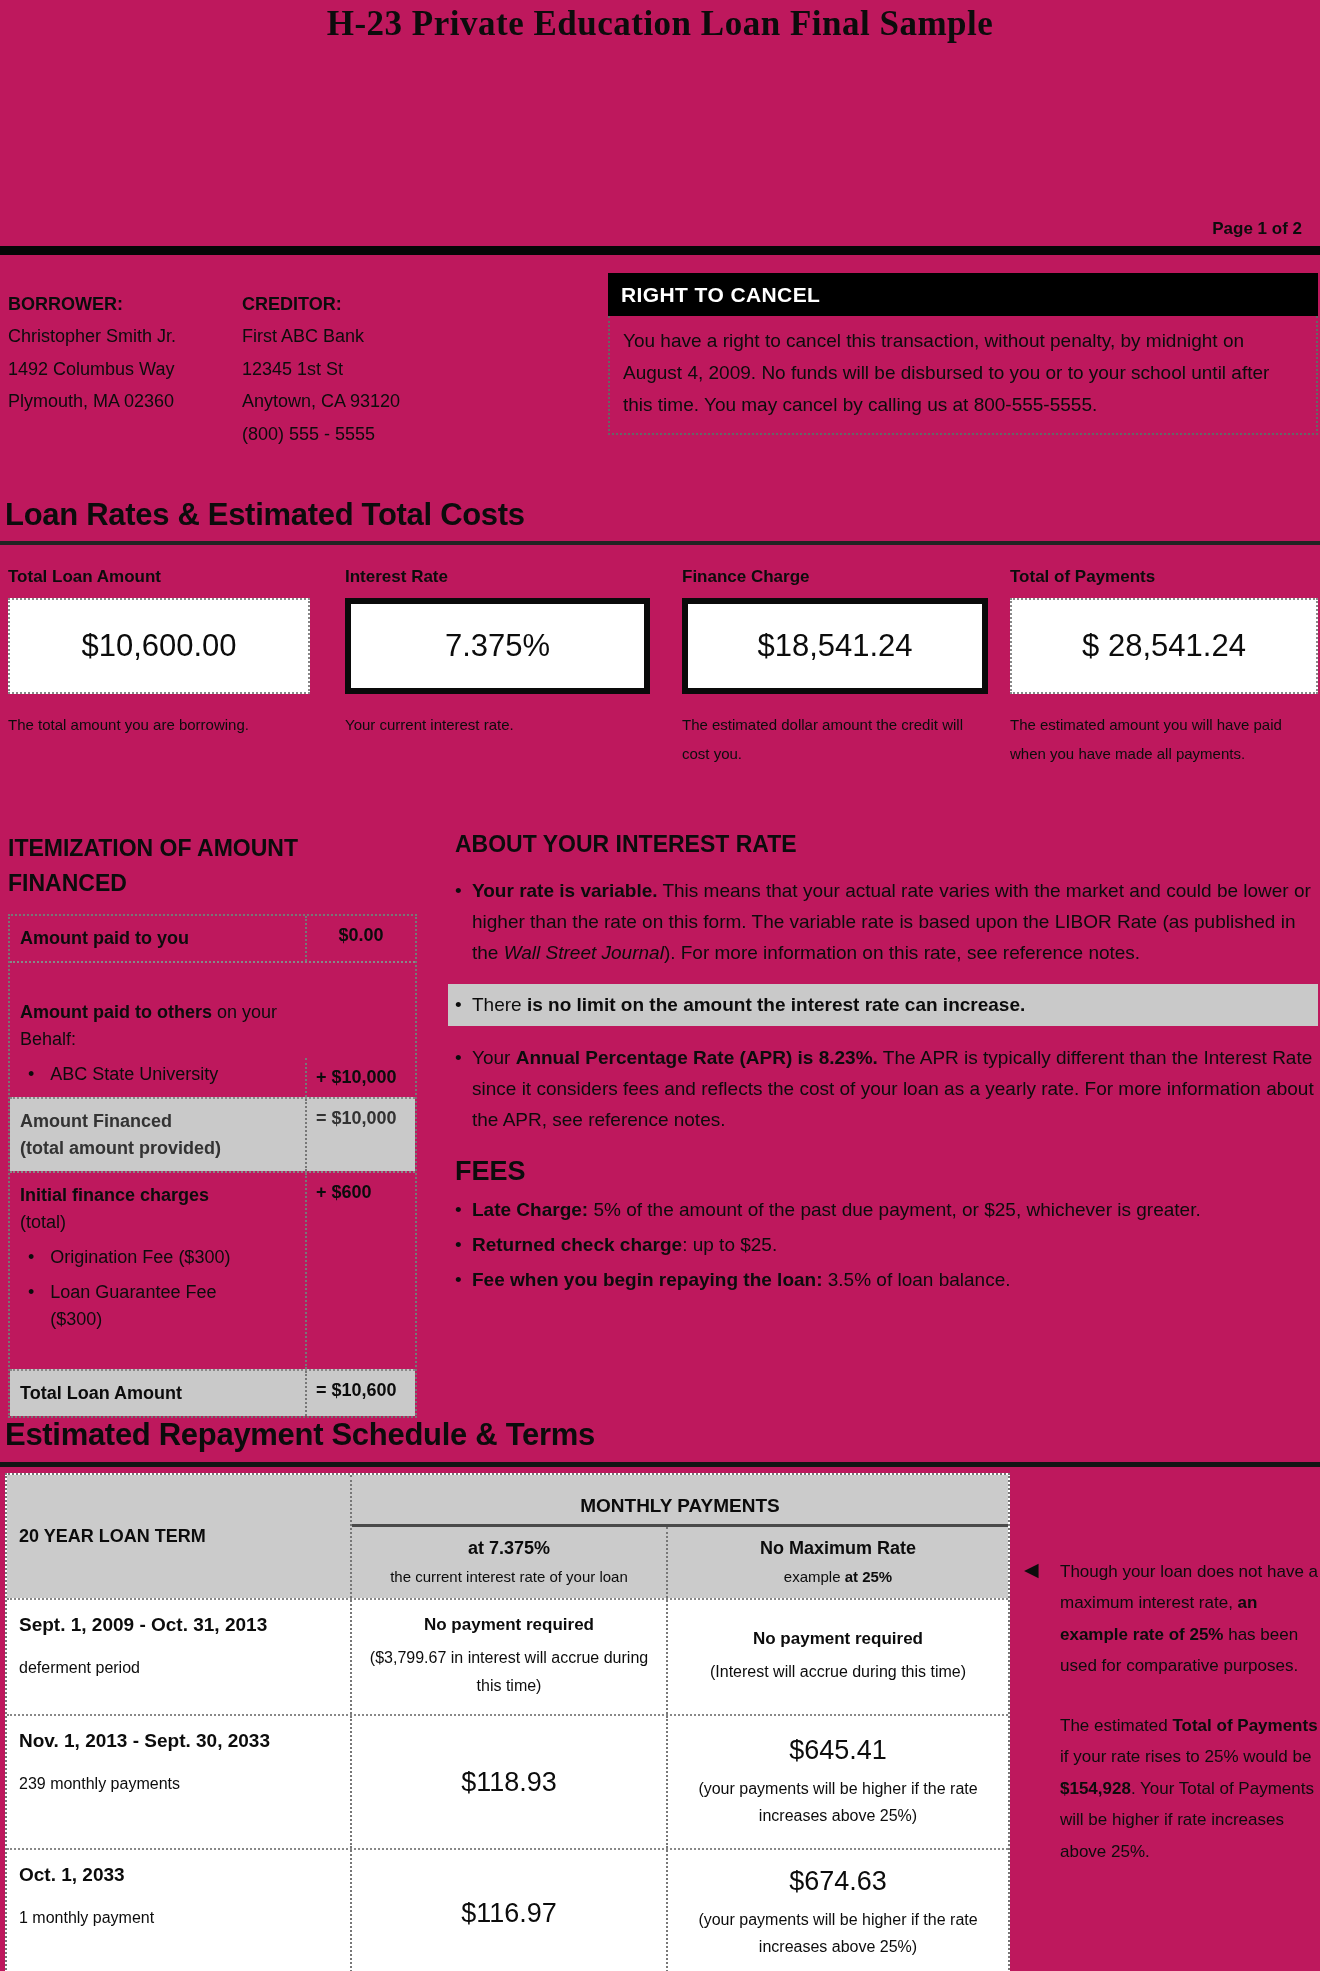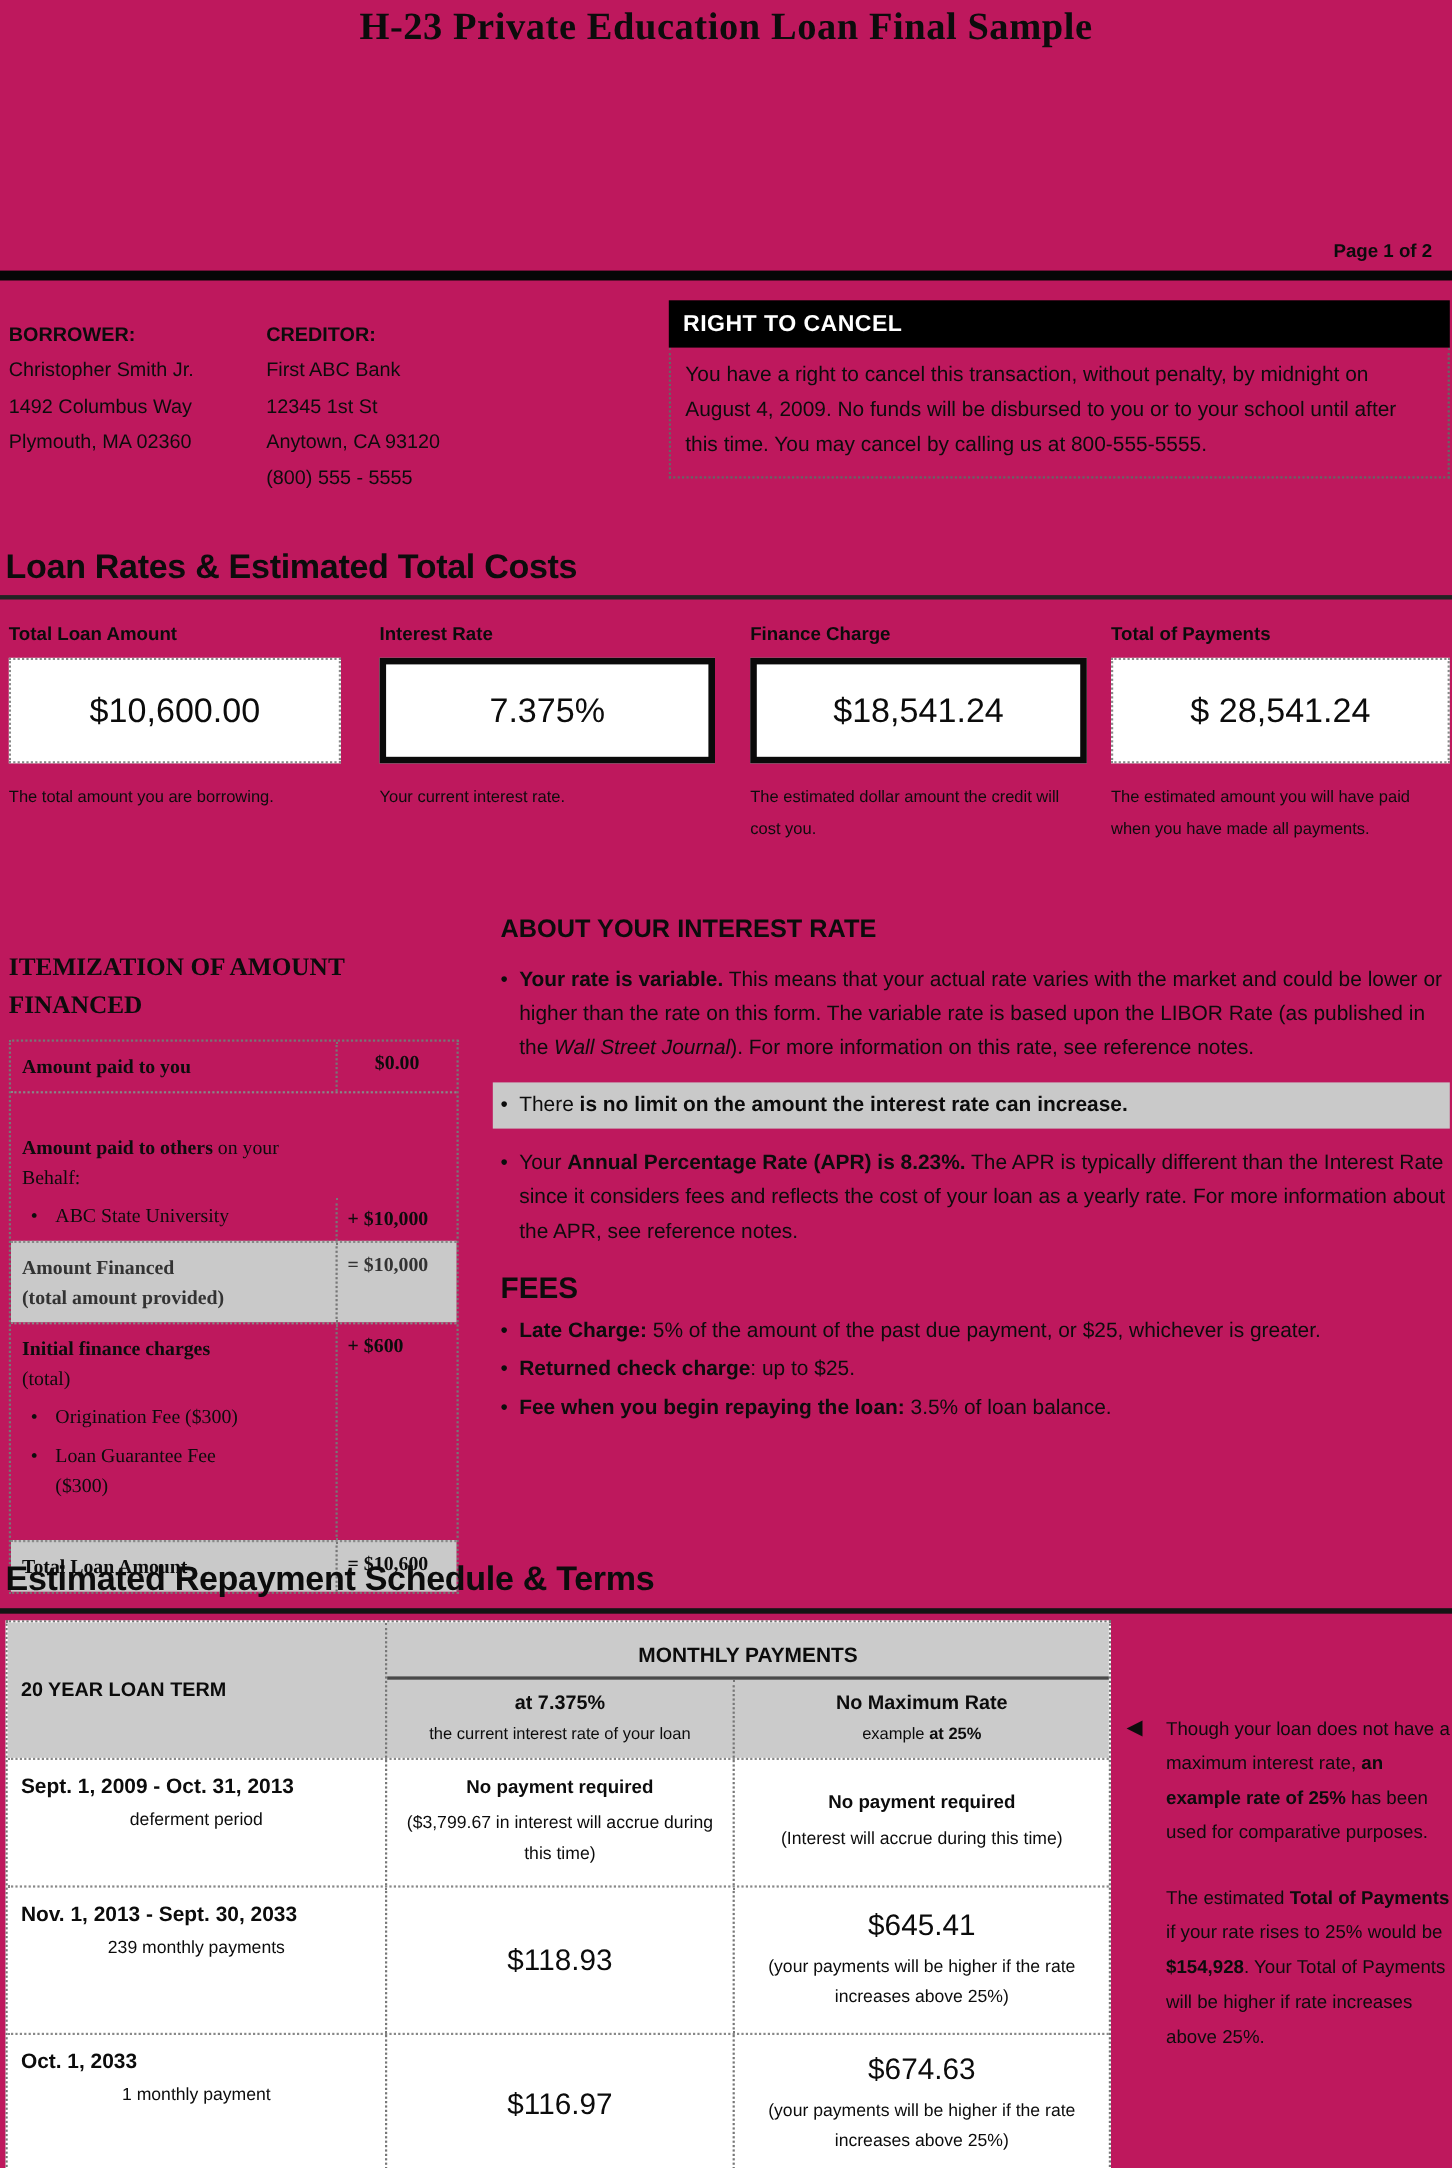--- a/index.html
+++ b/index.html
@@ -33,21 +33,21 @@
   .lr-c2 { left:345px; width:305px; }
   .lr-c3 { left:682px; width:306px; }
   .lr-c4 { left:1010px;width:308px; }
   .lr-label { font-size:17px; font-weight:bold; margin-bottom:11px; }
   .lr-box { height:96px; display:flex; align-items:center; justify-content:center; font-size:31px; background:#fff; }
   .lr-box.thin  { border:2px dotted #888; }
   .lr-box.thick { border:6px solid #0a0a0a; }
   .lr-caption { margin-top:16px; font-size:15px; line-height:1.95; }
 
   
-  .itemize { position:absolute; left:8px; top:862px; width:409px;font-family:Liberation Serif, serif; }
+  .itemize { position:absolute; left:8px; top:831px; width:409px; }
   .item-h { font-size:23px; font-weight:bold; line-height:1.5; }
   .item-table { margin-top:14px; border:2px dotted #777; }
   .item-row { display:flex; border-top:2px dotted #888; }
   .item-row:first-child { border-top:none; }
   .item-row.shaded { background:#c9c9c9; }
   .item-label { flex:1; padding:9px 8px 9px 10px; font-size:18px; line-height:1.5; }
   .item-label b { font-weight:bold; }
   .item-value { width:110px; border-left:2px dotted #777; padding:9px 4px 9px 9px; font-size:18px; font-weight:bold; }
   .item-value.center { text-align:center; padding-left:4px; }
   .item-bullet { display:flex; gap:16px; padding-left:8px; margin-top:8px; }
@@ -77,21 +77,21 @@
   .rt-mp-title { text-align:center; font-size:19px; font-weight:bold; padding:20px 0 7px; border-bottom:3px solid #4a4a4a; }
   .rt-mp-cols { display:flex; flex:1; }
   .rt-sub-h { text-align:center; padding:11px 6px 13px; }
   .rt-sub-h.c2 { width:316px; border-right:2px dotted #777; }
   .rt-sub-h.c3 { flex:1; }
   .h-big { font-size:18px; font-weight:bold; margin-bottom:9px; }
   .h-sub { font-size:15px; }
   .rt-row { display:flex; border-top:2px dotted #888; }
   .rt-term { width:345px; border-right:2px dotted #777; padding:14px 12px; }
   .term-date { font-size:19px; font-weight:bold; }
-  .term-sub { font-size:16px; margin-top:10px;text-align:center; }
+  .term-sub { font-size:16px; margin-top:23px; }
   .rt-cell { width:316px; border-right:2px dotted #777; display:flex; flex-direction:column; justify-content:center; align-items:center; text-align:center; padding:10px 16px; gap:9px; }
   .rt-cell.last { width:auto; flex:1; border-right:none; }
   .cell-main { font-size:17px; font-weight:bold; }
   .cell-amount { font-size:27px; }
   .cell-sub { font-size:16px; line-height:1.7; }
   .row1 { min-height:116px; }
   .row2 { min-height:134px; }
   .row3 { min-height:128px; }
 
   .sidenote { position:absolute; left:1024px; top:139px; width:296px; }

